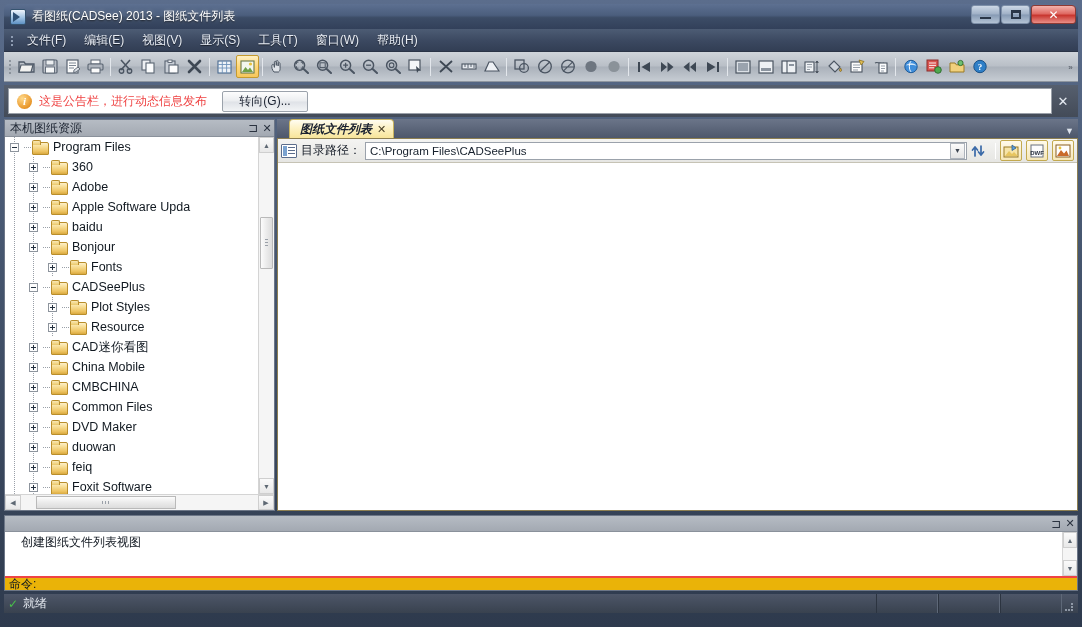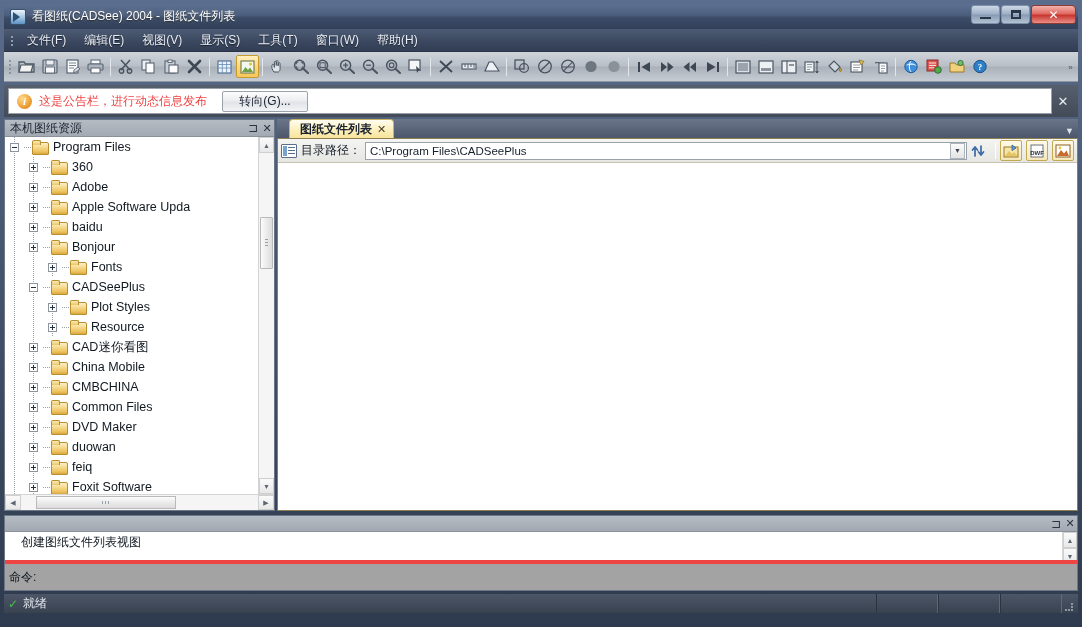--- a/index.html
+++ b/index.html
@@ -257,20 +257,21 @@
     display:flex; align-items:flex-end;
   }
   .doc-tab {
     height: 19px; display:flex; align-items:center; gap:5px;
     padding: 0 7px 0 10px; margin-left:12px;
     background: linear-gradient(180deg,#fffdf2 0%,#fdf3c9 40%,#f8e59a 100%);
     border:1px solid #c9b45f; border-bottom:none;
     border-radius: 4px 4px 0 0;
     font-size:12px; color:#1a2130; font-weight:bold;
     white-space:nowrap;
+    font-style:italic;
   }
   .doc-tab .tab-x { font-size:11px; font-weight:normal; color:#4a4129; }
   .tabstrip-menu {
     position:absolute; right:4px; bottom:2px; color:#dde3ec; font-size:9px;
   }
   .doc-frame {
     flex:1; border:1px solid #8d7f52; background:#fffef7;
     display:flex; flex-direction:column; min-height:0;
     box-shadow: inset 0 0 0 1px #efe4bc;
   }
@@ -333,22 +334,22 @@
   .cmd-body { flex:1; display:flex; min-height:0; }
   .cmd-log {
     flex:1; padding:2px 16px; font-size:12px; color:#111821;
     background:#fff; min-width:0; overflow:hidden;
   }
   .cmd-vscroll {
     width:15px; flex:none; background:#f2f2f2; display:flex; flex-direction:column;
     border-left:1px solid #d6d6d6;
   }
   .cmd-prompt {
-    height:30px; flex:none; display:flex; align-items:center;
-    border-top:4px solid #ef4444; background:#a3a3a3; padding-left:4px; gap:3px;
+    height:14px; flex:none; display:flex; align-items:center;
+    border-top:2px solid #ef4444; background:#eab308; padding-left:4px; gap:3px;
   }
   .cmd-prompt-label { font-size:12px; color:#101820; }
   .cmd-prompt-input {
     flex:1; border:none; outline:none; background:transparent; font-size:12px;
     font-family:"Liberation Sans", sans-serif;
   }
 
   
   .statusbar {
     height: 19px; margin-top: 3px; display:flex; align-items:center;
@@ -368,21 +369,21 @@
   
   svg { display:block; }
 </style>
 </head>
 <body>
 
 <div id="app">
 
   <div class="titlebar">
     <div class="title-icon"></div>
-    <div class="title-text">看图纸(CADSee) 2004 - 图纸文件列表</div>
+    <div class="title-text">看图纸(CADSee) 2013 - 图纸文件列表</div>
     <div class="win-controls">
       <div class="win-btn">
           <i class="glyph-min"></i>
         </div>
       <div class="win-btn">
           <i class="glyph-max"></i>
         </div>
       <div class="win-btn close">✕</div>
     </div>
   </div>

